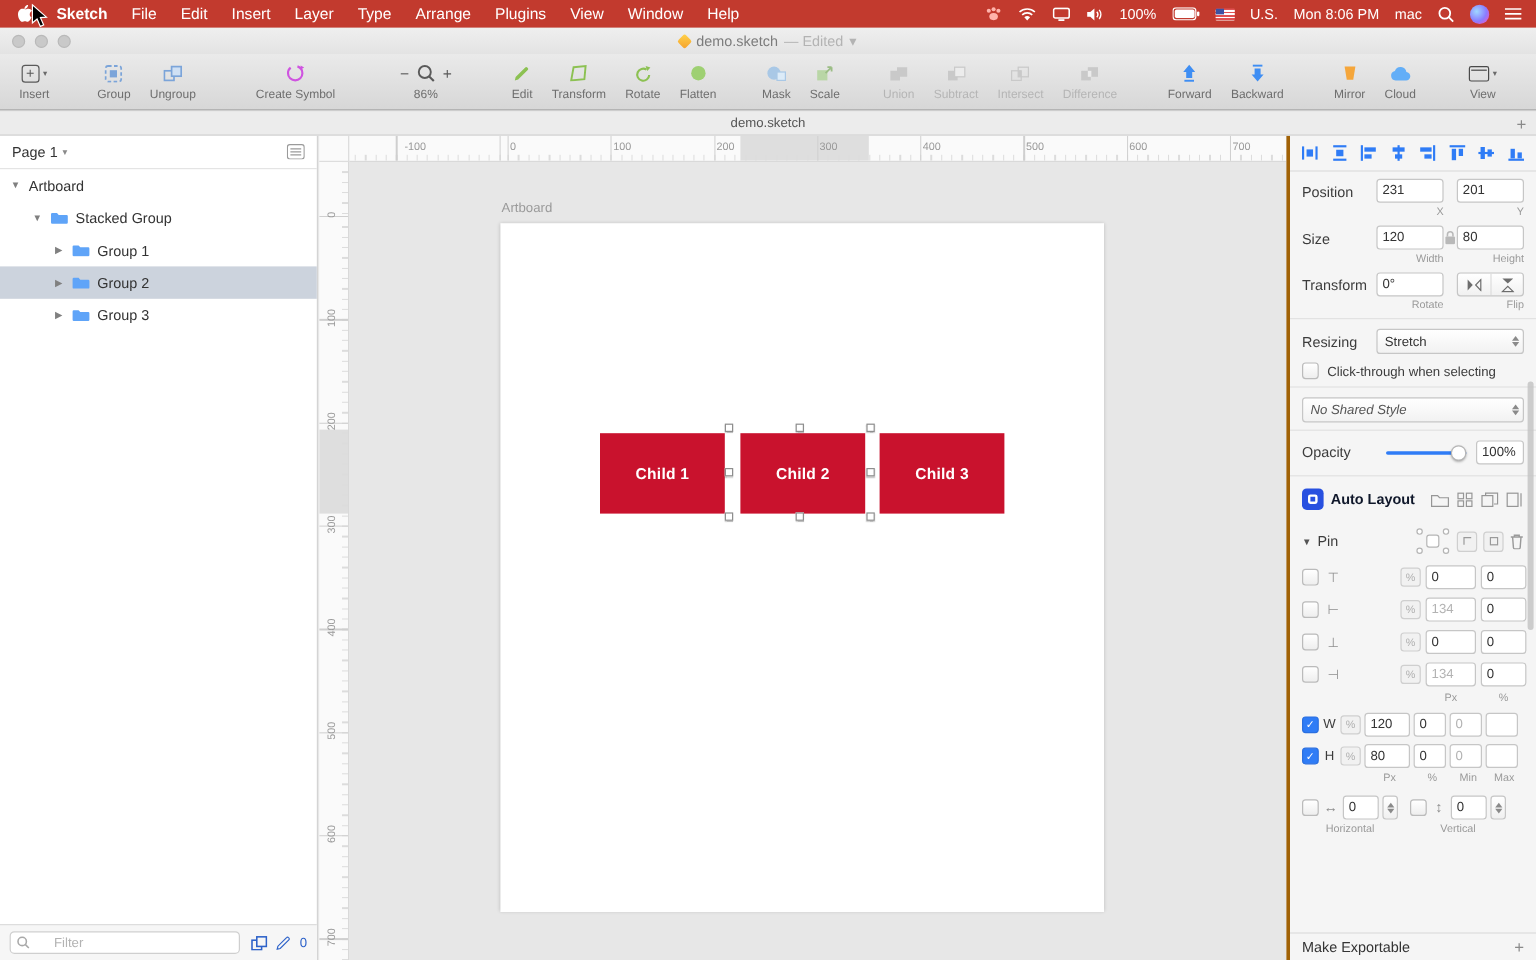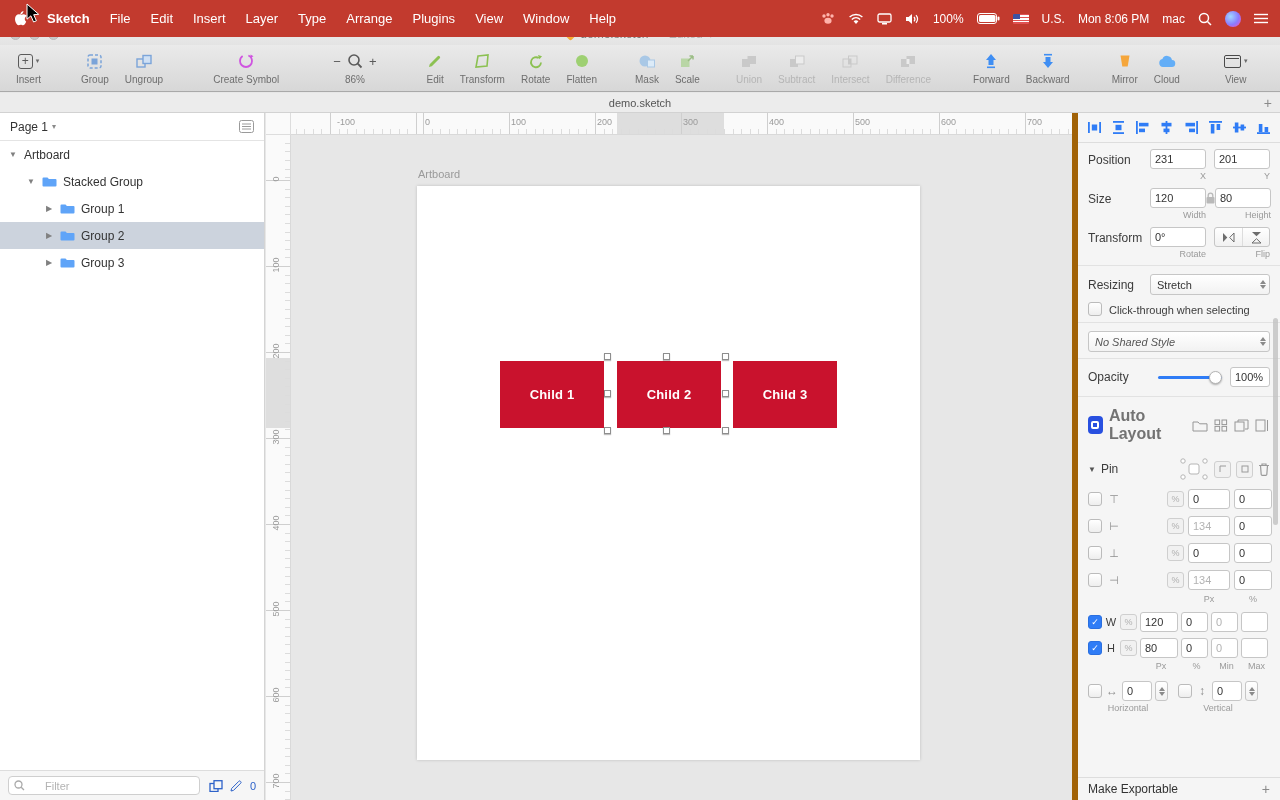--- a/index.html
+++ b/index.html
@@ -1,21 +1,21 @@
 <!DOCTYPE html>
 <html><head>
 <meta charset="utf-8">
 <style>
   *{margin:0;padding:0;box-sizing:border-box}
   html,body{width:1280px;height:800px}
   body{position:relative;font-family:"Liberation Sans",sans-serif;background:#e7e7e7;overflow:hidden;-webkit-user-select:none;user-select:none}
   svg{display:block}
 
   
-  #menubar{position:absolute;top:0;left:0;right:0;height:37px;background:#c23a2e;display:flex;align-items:center;padding:0 4px;color:#fff;font-size:13px;z-index:60}
+  #menubar{position:absolute;top:0;left:0;right:0;height:23px;background:#c23a2e;display:flex;align-items:center;padding:0 4px;color:#fff;font-size:13px;z-index:60}
   .mb-apple{padding:0 10px;display:flex;align-items:center}
   .mb-item{padding:0 10px;line-height:23px;white-space:nowrap}
   .mb-app{font-weight:bold}
   .mb-right{margin-left:auto;display:flex;align-items:center;gap:13px;padding-right:8px;font-size:12px}
   .mb-right .mb-text{white-space:nowrap}
   .siri{width:16px;height:16px;border-radius:50%;background:radial-gradient(circle at 35% 35%,#9fd8ff,#8a7bff 55%,#e05ccb 85%)}
   .flag{width:16px;height:10px;background:repeating-linear-gradient(#e05252 0 1.4px,#fff 1.4px 2.8px);position:relative;border-radius:1px;overflow:hidden}
   .flag::before{content:"";position:absolute;left:0;top:0;width:7px;height:5px;background:#3c52a3}
 
   
@@ -71,21 +71,21 @@
   .vlab{position:absolute;left:-5px;width:30px;text-align:center;font-size:9px;color:#9a9a9a;transform:rotate(-90deg);z-index:3}
   .hl-v{position:absolute;left:0;right:0;background:#dedede;z-index:0}
   #canvas{position:absolute;left:25px;top:22px;right:0;bottom:0;background:#e7e7e7;overflow:hidden}
   #artboard{position:absolute;left:126px;top:51px;width:503px;height:574px;background:#fff;box-shadow:0 0 3px rgba(0,0,0,.18)}
   .ab-label{position:absolute;left:127px;top:33px;font-size:11px;color:#9a9a9a}
   .child{position:absolute;top:226px;width:104px;height:67px;background:#c9122d;color:#fff;font-weight:bold;font-size:13px;display:flex;align-items:center;justify-content:center;letter-spacing:.2px}
   .selbox{position:absolute;left:317px;top:222px;width:117px;height:73px;pointer-events:none;z-index:4}
   .hdl{position:absolute;width:7px;height:7px;background:#fff;border:1px solid #8e8e8e;box-shadow:0 1px 1px rgba(0,0,0,.25)}
 
   
-  #inspector{position:absolute;top:113px;right:0;width:208px;bottom:0;background:#f5f5f5;border-left:6px solid #a16207;z-index:30;font-size:12px;color:#3c3c3c}
+  #inspector{position:absolute;top:113px;right:0;width:208px;bottom:0;background:#f5f5f5;border-left:3px solid #a16207;z-index:30;font-size:12px;color:#3c3c3c}
   #alignrow{height:30px;border-bottom:1px solid #ddd;display:flex;align-items:center;justify-content:space-between;padding:0 9px}
   .alico{flex:0 0 auto}
   .irow{display:flex;align-items:flex-start;padding:6px 10px 1px;position:relative}
   .sep{border-top:1px solid #e2e2e2;margin-top:5px;padding-top:8px}
   .ilabel{width:62px;padding-top:4px;flex:0 0 62px}
   .fgroup{display:flex;flex-direction:column;align-items:flex-end}
   .fld{height:20px;border:1px solid #c6c6c6;border-radius:3px;background:#fff;font-size:11px;color:#333;padding:0 4px;font-family:"Liberation Sans",sans-serif;outline:none}
   .fld.dim{color:#b3b3b3}
   .w56{width:56px}.w44{width:42px}.w40{width:38px}.w30{width:30px}.w27{width:27px}
   .sub{font-size:9px;color:#9a9a9a;text-align:center;margin-top:2px}
@@ -102,21 +102,21 @@
   .italic{font-style:italic;color:#555}
   .slider{flex:1;height:20px;display:flex;align-items:center;margin:0 8px;position:relative}
   .track{height:3px;background:#2f7cf6;border-radius:2px;width:100%}
   .knob{position:absolute;right:0;top:4px;width:13px;height:13px;border-radius:50%;background:#fff;border:1px solid #b5b5b5;box-shadow:0 1px 2px rgba(0,0,0,.3)}
   .seg{display:flex;border:1px solid #c6c6c6;border-radius:3px;overflow:hidden;height:20px;background:linear-gradient(#fff,#f1f1f1)}
   .segbtn{width:27px;display:flex;align-items:center;justify-content:center}
   .segbtn+.segbtn{border-left:1px solid #ddd}
   .alhead{display:flex;align-items:center;gap:6px;padding:10px 10px 6px;border-top:1px solid #e2e2e2;margin-top:8px}
   .al-logo{width:18px;height:18px;border-radius:4px;background:#2850e0;display:flex;align-items:center;justify-content:center}
   .al-logo i{width:8px;height:8px;border:2px solid #fff;border-radius:2px;display:block}
-  .al-title{font-weight:bold;font-size:16px;color:#737373}
+  .al-title{font-weight:bold;font-size:12px;color:#0f172a}
   .al-icons{margin-left:auto;display:flex;align-items:center;gap:6px}
   .pinhead{display:flex;align-items:center;gap:5px;padding:8px 10px 4px}
   .pin-car{font-size:8px;color:#555}
   .pinwidgets{margin-left:auto;display:flex;align-items:center;gap:5px}
   .mini-btn{width:17px;height:17px;border:1px solid #cfcfcf;border-radius:3px;background:#f1f1f1;display:flex;align-items:center;justify-content:center}
   .pin-row{display:flex;align-items:center;padding:4px 8px 3px 10px}
   .pin-ic{width:16px;text-align:center;color:#8f8f8f;font-size:11px;margin-left:4px}
   .pctbtn{width:17px;height:16px;border:1px solid #cfcfcf;border-radius:3px;background:#f1f1f1;color:#b0b0b0;font-size:9px;display:flex;align-items:center;justify-content:center}
   .pin-right{margin-left:auto;display:flex;align-items:center;gap:4px}
   .pin-labels{display:flex;justify-content:flex-end;gap:4px;padding:1px 8px 4px;font-size:9px;color:#9a9a9a}

